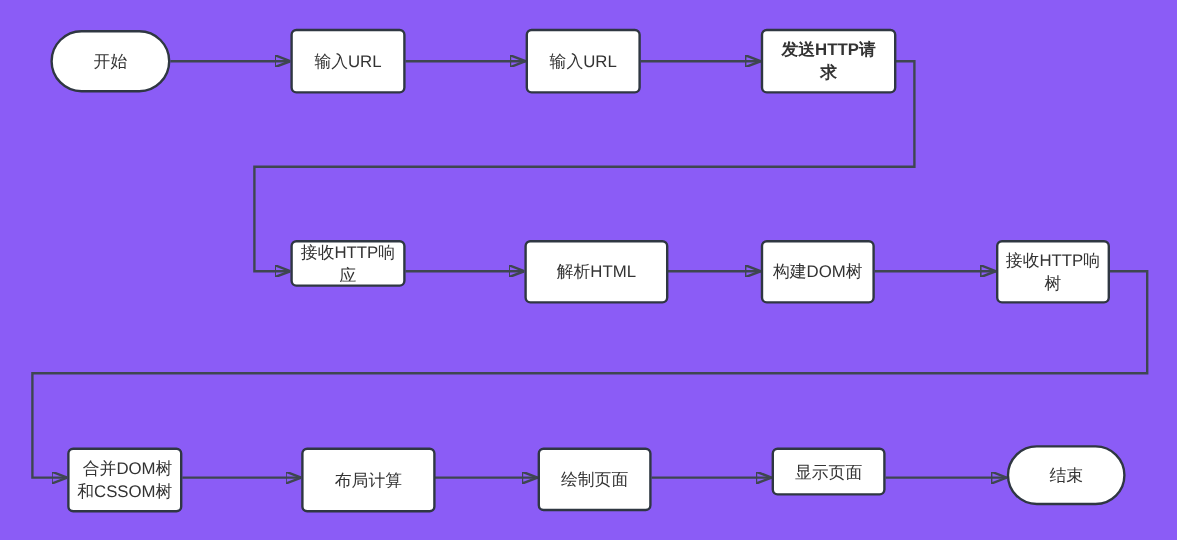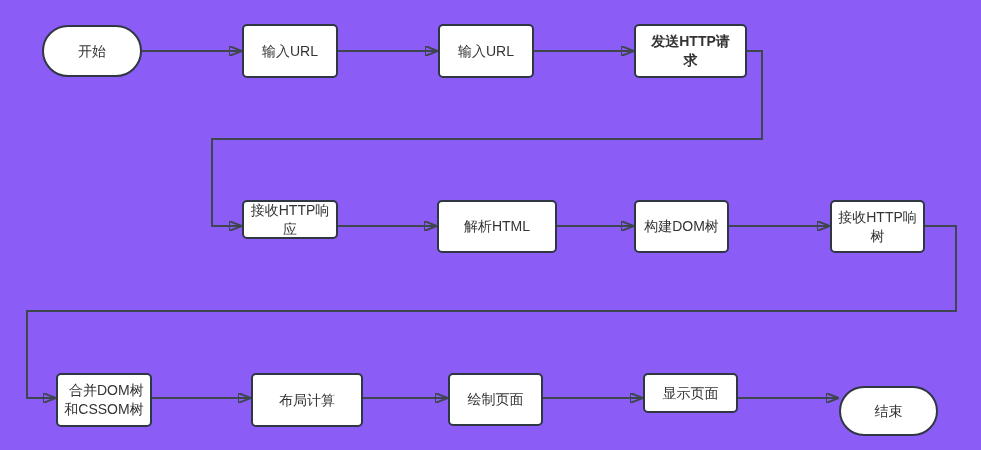--- a/index.html
+++ b/index.html
@@ -85,15 +85,15 @@
   <div class="node" style="left:437px; top:200px; width:120px; height:53px;">解析HTML</div>
   <div class="node" style="left:634px; top:200px; width:95px; height:53px;">构建DOM树</div>
   <div class="node" style="left:830px; top:200px; width:95px; height:53px;">接收HTTP响
 树</div>
 
   <div class="node" style="left:56px; top:373px; width:96px; height:54px;text-align:right;">合并DOM树
 和CSSOM树</div>
   <div class="node" style="left:251px; top:373px; width:112px; height:54px;">布局计算</div>
   <div class="node" style="left:448px; top:373px; width:95px; height:53px;">绘制页面</div>
   <div class="node" style="left:643px; top:373px; width:95px; height:40px;">显示页面</div>
-  <div class="node terminal" style="left:839px; top:386px; width:99px; height:50px;">结束</div>
+  <div class="node terminal" style="left:839px; top:371px; width:99px; height:50px;">结束</div>
 
 </div>
 
 </body></html>

